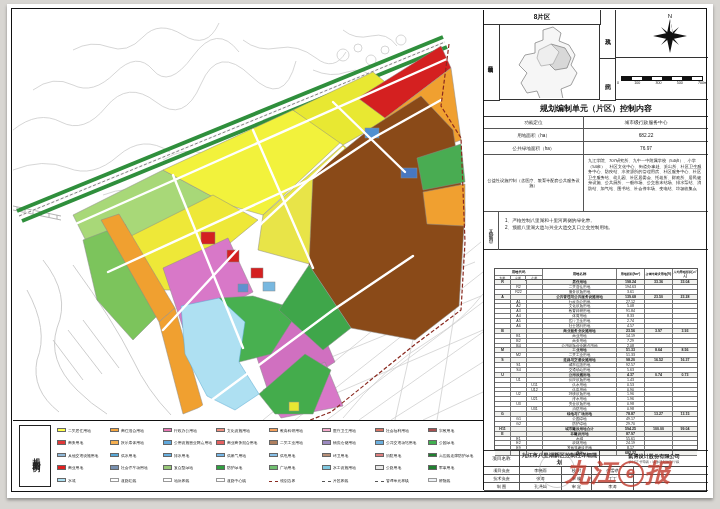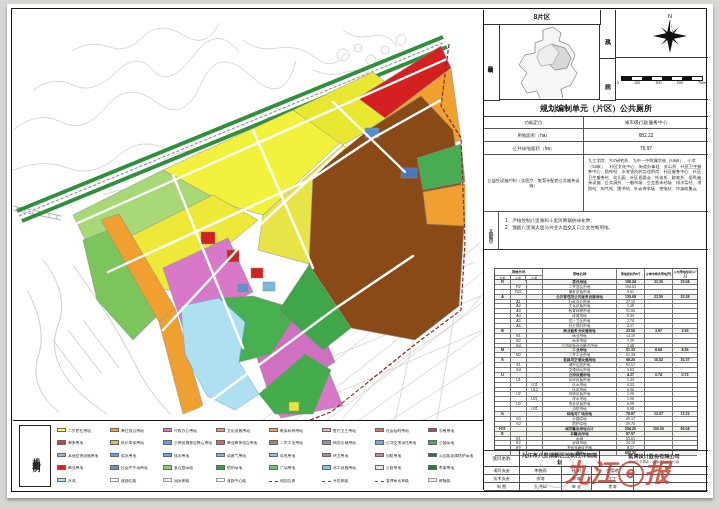--- a/index.html
+++ b/index.html
@@ -332,21 +332,21 @@
         <div class="abs" style="left:6px;top:18px;width:80px;height:3px;border:0.7px solid #111;background:repeating-linear-gradient(90deg,#111 0,#111 10px,#fff 10px,#fff 20px);"></div>
         <div class="abs" id="scale-ticks" style="left:2px;top:23px;width:90px;height:8px;display:flex;justify-content:space-between;font-size:3.6px;color:#222;">
             <span>0</span>
             <span>100</span>
             <span>300</span>
             <span>500</span>
             <span>700m</span>
           </div>
       </div>
 
-      <div class="abs hdr" style="left:0;top:90px;width:224px;height:16px;border-bottom:0.8px solid #333;font-size:8px;">规划编制单元（片区）公共厕所</div>
+      <div class="abs hdr" style="left:0;top:90px;width:224px;height:16px;border-bottom:0.8px solid #333;font-size:8px;">规划编制单元（片区）控制内容</div>
 
       <div class="abs" style="left:0;top:106px;width:224px;height:134px;border-bottom:0.8px solid #333;box-sizing:border-box;">
         <div class="ctl-row" style="height:13px;">
           <div class="ctl-label">功能定位</div>
           <div class="ctl-value">城市级行政服务中心</div>
         </div>
         <div class="ctl-row" style="height:13px;">
           <div class="ctl-label">用地面积（ha）</div>
           <div class="ctl-value">682.22</div>
         </div>

